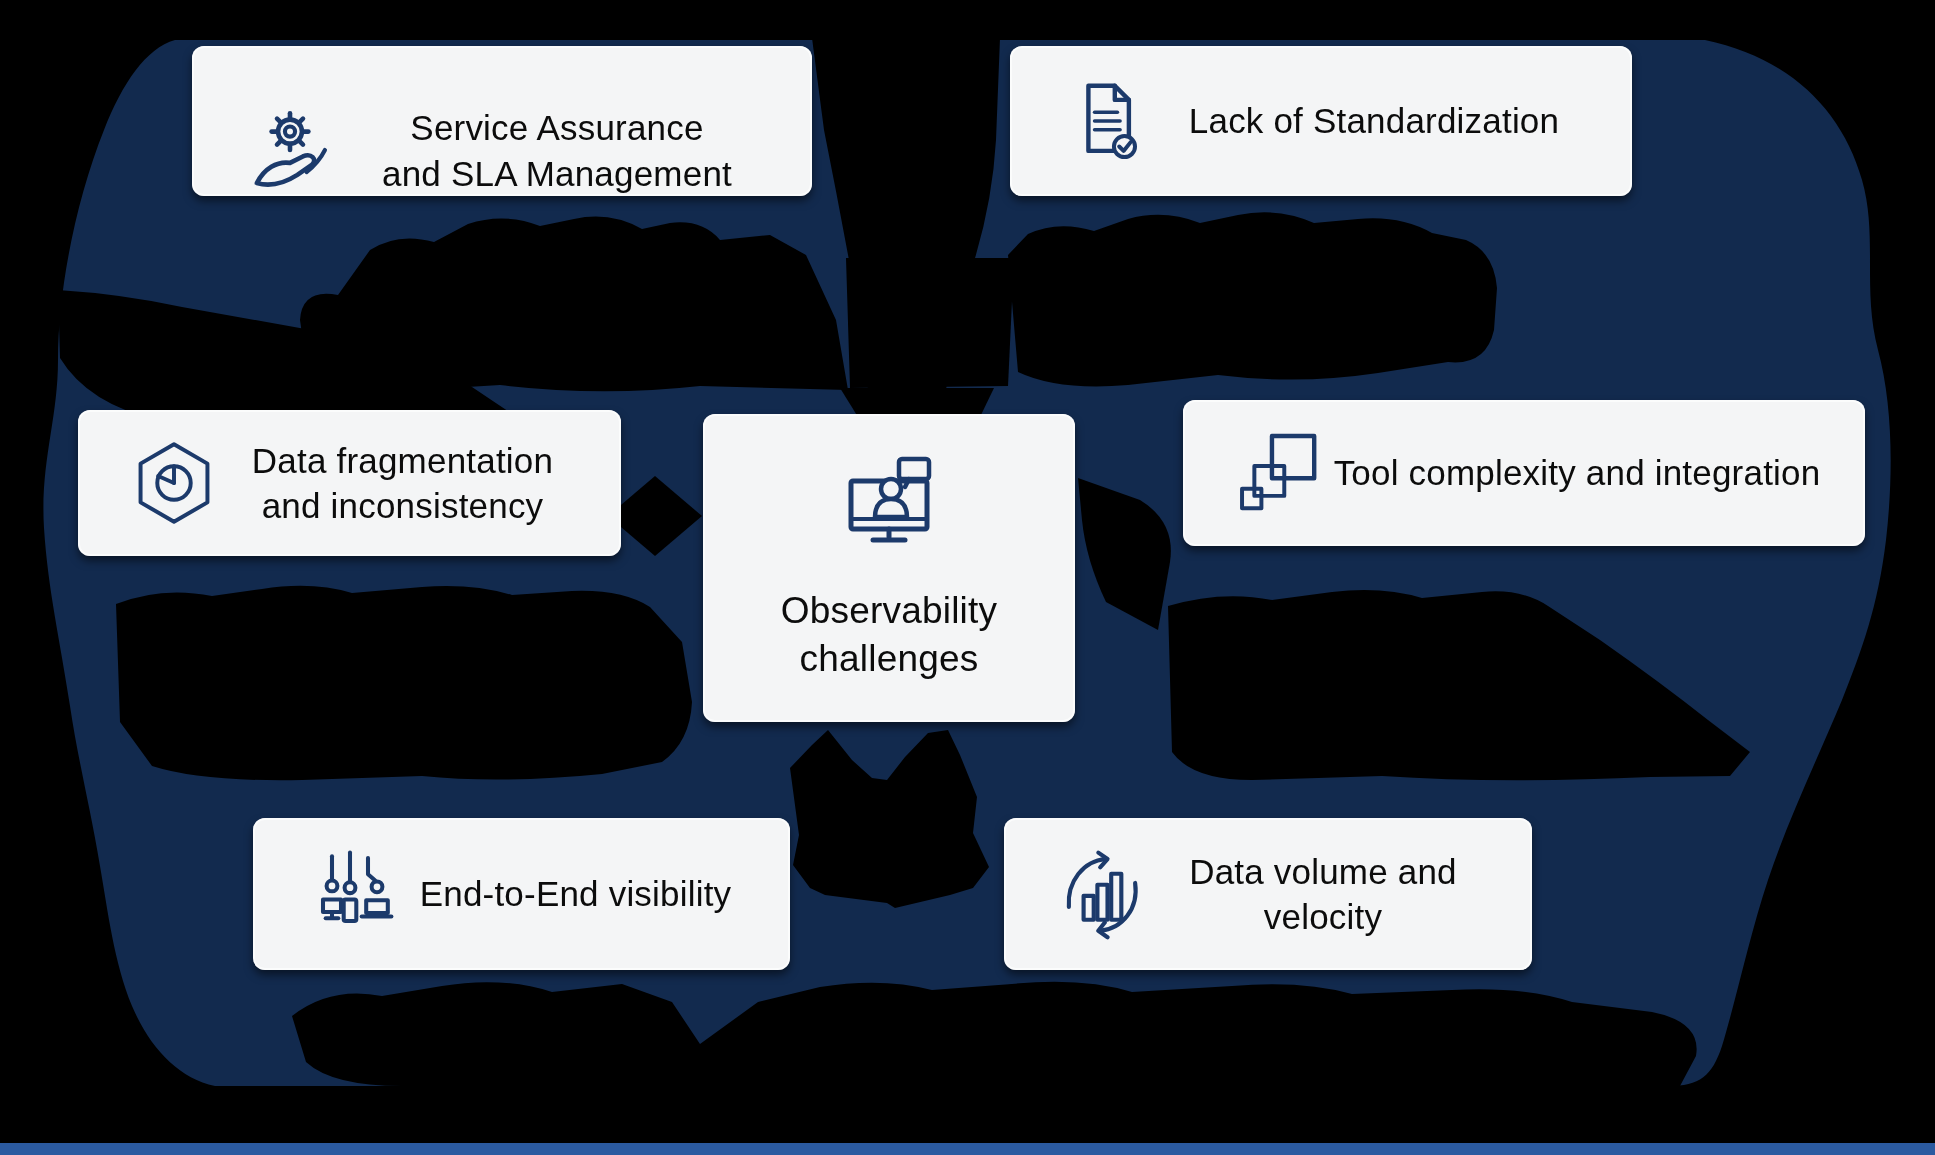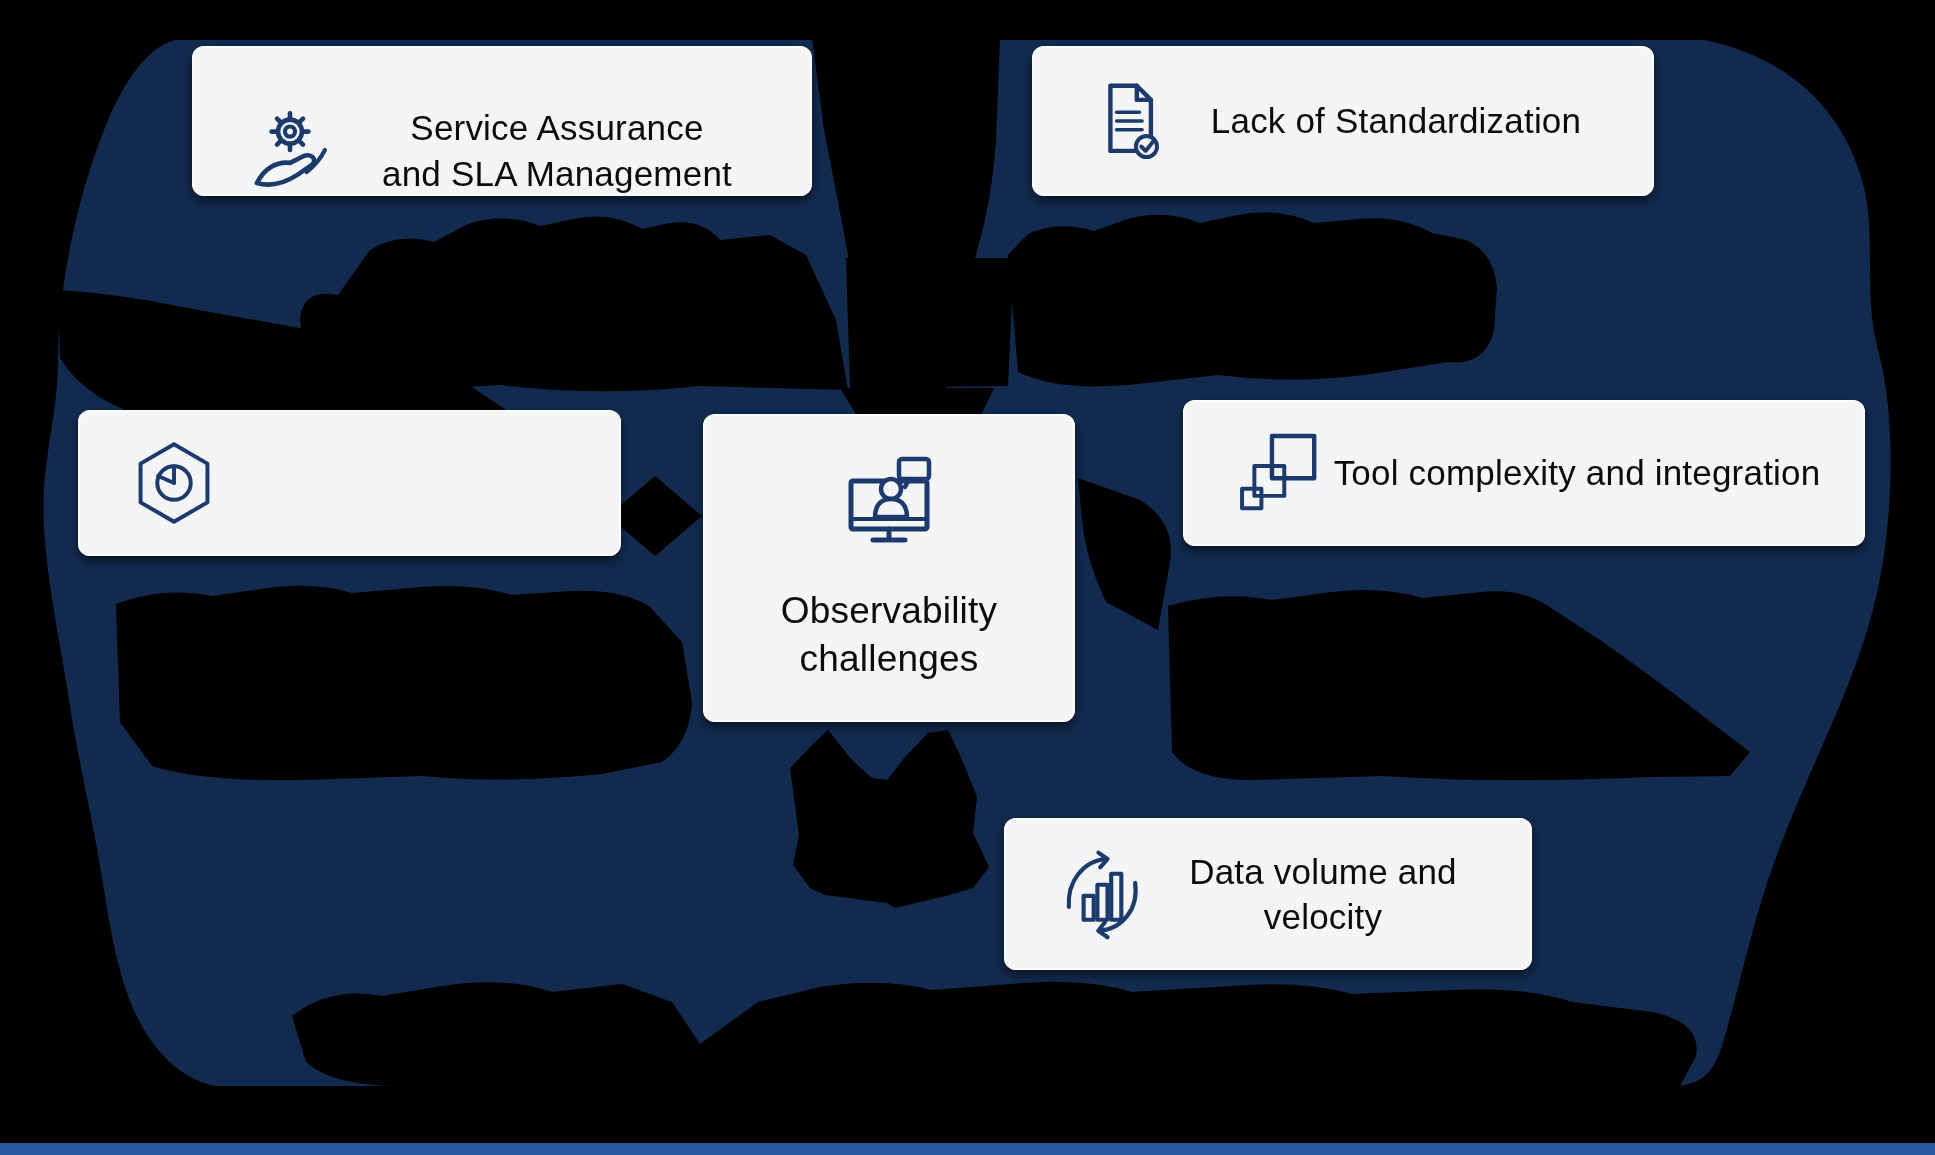--- a/index.html
+++ b/index.html
@@ -97,21 +97,21 @@
             <line x1="10.6" y1="-10.6" x2="14.1" y2="-14.1"></line>
         </g>
         <path d="M14,86 C22,70 36,62 50,64 L64,57 C73,53 80,60 74,66 L58,77 C44,86 28,90 14,86 Z"></path>
         <path d="M68,74 C78,66 84,58 88,50" stroke-width="4.5"></path>
       </svg>
     </span>
     <div class="label">Service Assurance
 and SLA Management</div>
   </div>
 
-  <div class="card" style="left:1010px;top:46px;width:622px;height:150px;margin-left:22px;">
+  <div class="card" style="left:1010px;top:46px;width:622px;height:150px;">
     <span class="icon">
       <svg class="icon-svg" width="88" height="92" viewBox="0 0 100 100" stroke-width="5">
         <path d="M30,10 L60,10 L76,26 L76,84 L30,84 Z"></path>
         <path d="M60,10 L60,26 L76,26"></path>
         <line x1="37" y1="40" x2="63" y2="40" stroke-width="4"></line>
         <line x1="37" y1="50" x2="66" y2="50" stroke-width="4"></line>
         <line x1="37" y1="60" x2="66" y2="60" stroke-width="4"></line>
         <circle class="fillbg" cx="71" cy="79" r="12" stroke-width="4.5"></circle>
         <path d="M65,79 L70,84 L78,74" stroke-width="4.5"></path>
       </svg>
@@ -121,20 +121,22 @@
 
   <div class="card" style="left:78px;top:410px;width:543px;height:146px;">
     <span class="icon">
       <svg class="icon-svg" width="88" height="88" viewBox="0 0 100 100" stroke-width="4.5">
         <path d="M50,6 L88,28 L88,72 L50,94 L12,72 L12,28 Z"></path>
         <circle cx="50" cy="50" r="19"></circle>
         <path d="M50,50 L50,31"></path>
         <path d="M50,50 L32,42"></path>
       </svg>
     </span>
+    <div class="label">Data fragmentation
+and inconsistency</div>
   </div>
 
   <div class="card center" style="left:703px;top:414px;width:372px;height:308px;">
     <span class="icon">
       <svg class="icon-svg" width="104" height="100" viewBox="0 0 100 100" stroke-width="5">
         <rect x="60" y="6" width="30" height="20" rx="3" stroke-width="4.5"></rect>
         <path d="M70,26 L66,34" stroke-width="4.5"></path>
         <rect x="12" y="28" width="76" height="48" rx="2"></rect>
         <line x1="12" y1="66" x2="88" y2="66" stroke-width="4"></line>
         <path d="M50,76 L50,84"></path>
@@ -151,20 +153,39 @@
     <span class="icon">
       <svg class="icon-svg" width="88" height="88" viewBox="0 0 100 100" stroke-width="5">
         <rect x="42" y="8" width="48" height="48"></rect>
         <rect x="22" y="42" width="34" height="34" stroke-width="4.5"></rect>
         <rect x="8" y="68" width="22" height="22" stroke-width="4.5"></rect>
       </svg>
     </span>
     <div class="label">Tool complexity and integration</div>
   </div>
 
+  <div class="card" style="left:253px;top:818px;width:537px;height:152px;">
+    <span class="icon">
+      <svg class="icon-svg" width="90" height="90" viewBox="0 0 100 100" stroke-width="4.5">
+        <path d="M30,8 L30,34"></path>
+          <circle cx="30" cy="41" r="6"></circle>
+        <rect x="20" y="56" width="20" height="14"></rect>
+          <path d="M30,70 L30,75"></path>
+          <line x1="23" y1="77" x2="37" y2="77"></line>
+        <path d="M50,4 L50,36"></path>
+          <circle cx="50" cy="43" r="6"></circle>
+        <rect x="43" y="56" width="14" height="24" rx="2"></rect>
+        <path d="M70,10 L70,28 L78,35"></path>
+          <circle cx="80" cy="42" r="6"></circle>
+        <rect x="68" y="57" width="24" height="14"></rect>
+          <line x1="63" y1="75" x2="96" y2="75"></line>
+      </svg>
+    </span>
+    <div class="label">End-to-End visibility</div>
+  </div>
 
   <div class="card" style="left:1004px;top:818px;width:528px;height:152px;">
     <span class="icon">
       <svg class="icon-svg" width="92" height="92" viewBox="0 0 100 100" stroke-width="4.5">
         <rect x="30" y="52" width="11" height="26"></rect>
         <rect x="45" y="40" width="11" height="38"></rect>
         <rect x="60" y="28" width="11" height="50"></rect>
         <path d="M14,64 C12,36 30,14 54,12"></path>
         <path d="M46,5 L56,12 L48,21"></path>
         <path d="M86,38 C90,66 72,88 48,90"></path>

